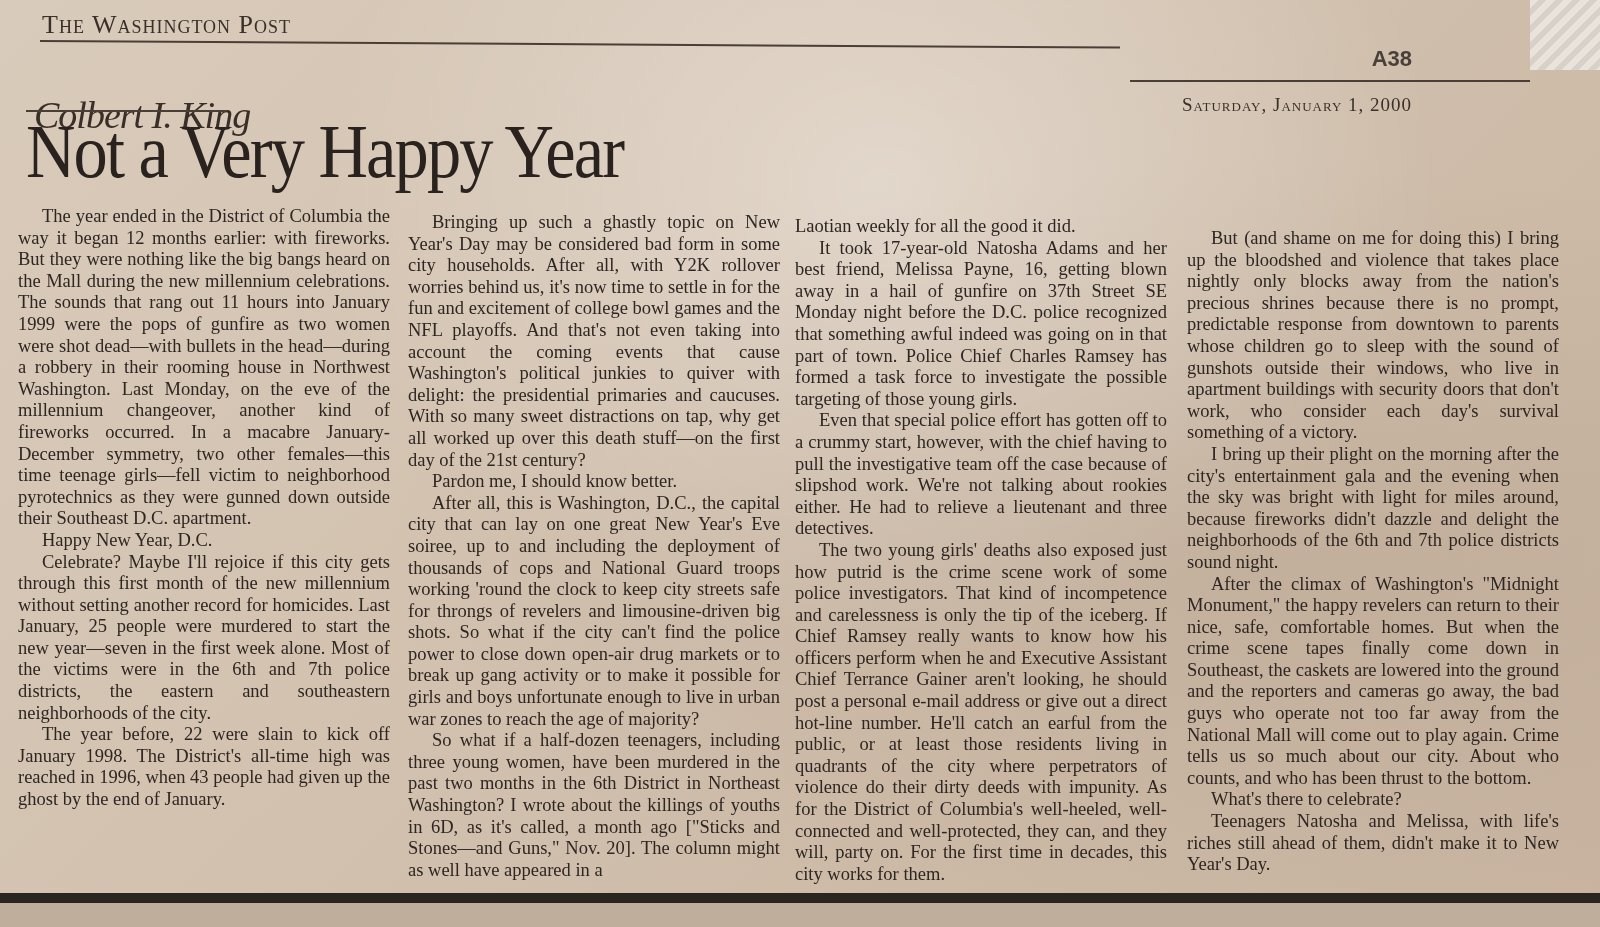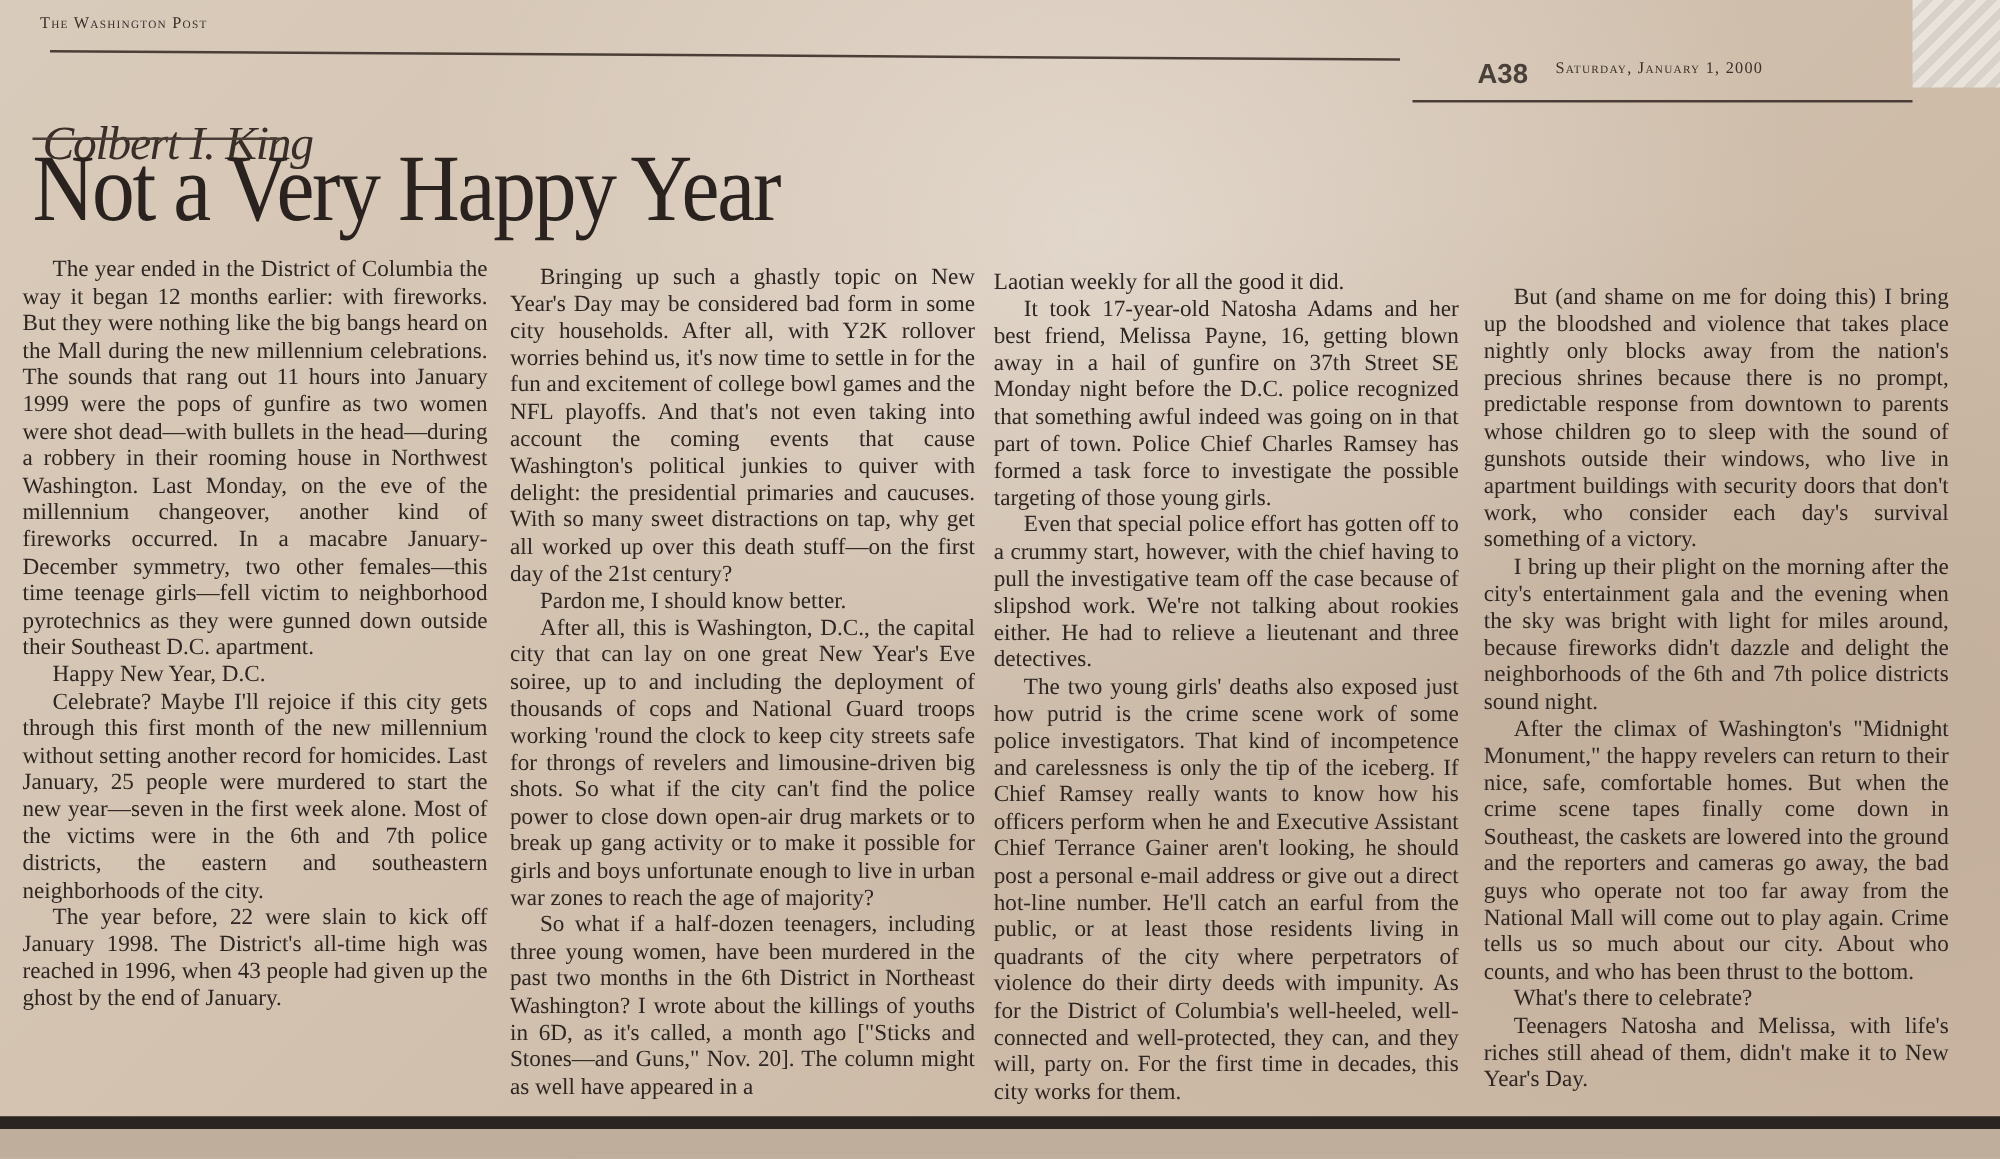--- a/index.html
+++ b/index.html
@@ -14,36 +14,37 @@
     background:
       radial-gradient(ellipse at 55% 20%, rgba(255,255,255,0.35), rgba(255,255,255,0) 45%),
       radial-gradient(ellipse at 80% 60%, rgba(120,95,75,0.12), rgba(0,0,0,0) 50%),
       linear-gradient(135deg, #d9cbbb 0%, #d3c2b0 40%, #cdbba8 70%, #c8b4a0 100%);
   }
   .torn-corner {
     position: absolute; right: 0; top: 0; width: 70px; height: 70px;
     background: repeating-linear-gradient(135deg, #e9e3dc 0 6px, #d8d1c9 6px 12px);
   }
   .masthead {
-    position: absolute; left: 32px; top: 10px;
-    font-size: 13px; font-variant: small-caps; letter-spacing: 1px; color: #3a302a;
+    position: absolute; left: 42px; top: 10px;
+    font-size: 26px; font-variant: small-caps; letter-spacing: 1px; color: #3a302a;
   }
   .rule-top {
     position: absolute; left: 40px; top: 40px; width: 1080px; height: 2px; background: #4a3e36;
     transform: rotate(0.35deg); transform-origin: left;
   }
   .rule-right {
     position: absolute; left: 1130px; top: 80px; width: 400px; height: 2px; background: #4a3e36;
   }
   .pageinfo {
-    position: absolute; left: 1182px; top: 46px; display: flex; gap: 22px; align-items: flex-start;
+    position: absolute; left: 1182px; top: 46px; display: flex; gap: 22px; align-items: flex-end;
     color: #3a302a;
+    flex-direction: column;
   }
   .page-num { font-family: "Liberation Sans", sans-serif; font-weight: bold; font-size: 22px; color: #4a403a; }
-  .page-date { font-size: 13px; font-variant: small-caps; letter-spacing: 1px; }
+  .page-date { font-size: 19px; font-variant: small-caps; letter-spacing: 1px; }
   .byline {
     position: absolute; left: 34px; top: 62px;
     font-size: 38px; font-style: italic; color: #3a2e28; letter-spacing: -1px; margin-top: 31px;
   }
   .byline-rule { position: absolute; left: 26px; top: 110px; width: 200px; height: 2px; background: #4a3e36; }
   .headline {
     position: absolute; left: 26px; top: 108px;
     font-size: 76px; color: #2a221e; letter-spacing: -2px; white-space: nowrap;
     transform: scaleX(0.9); transform-origin: left;
   }

